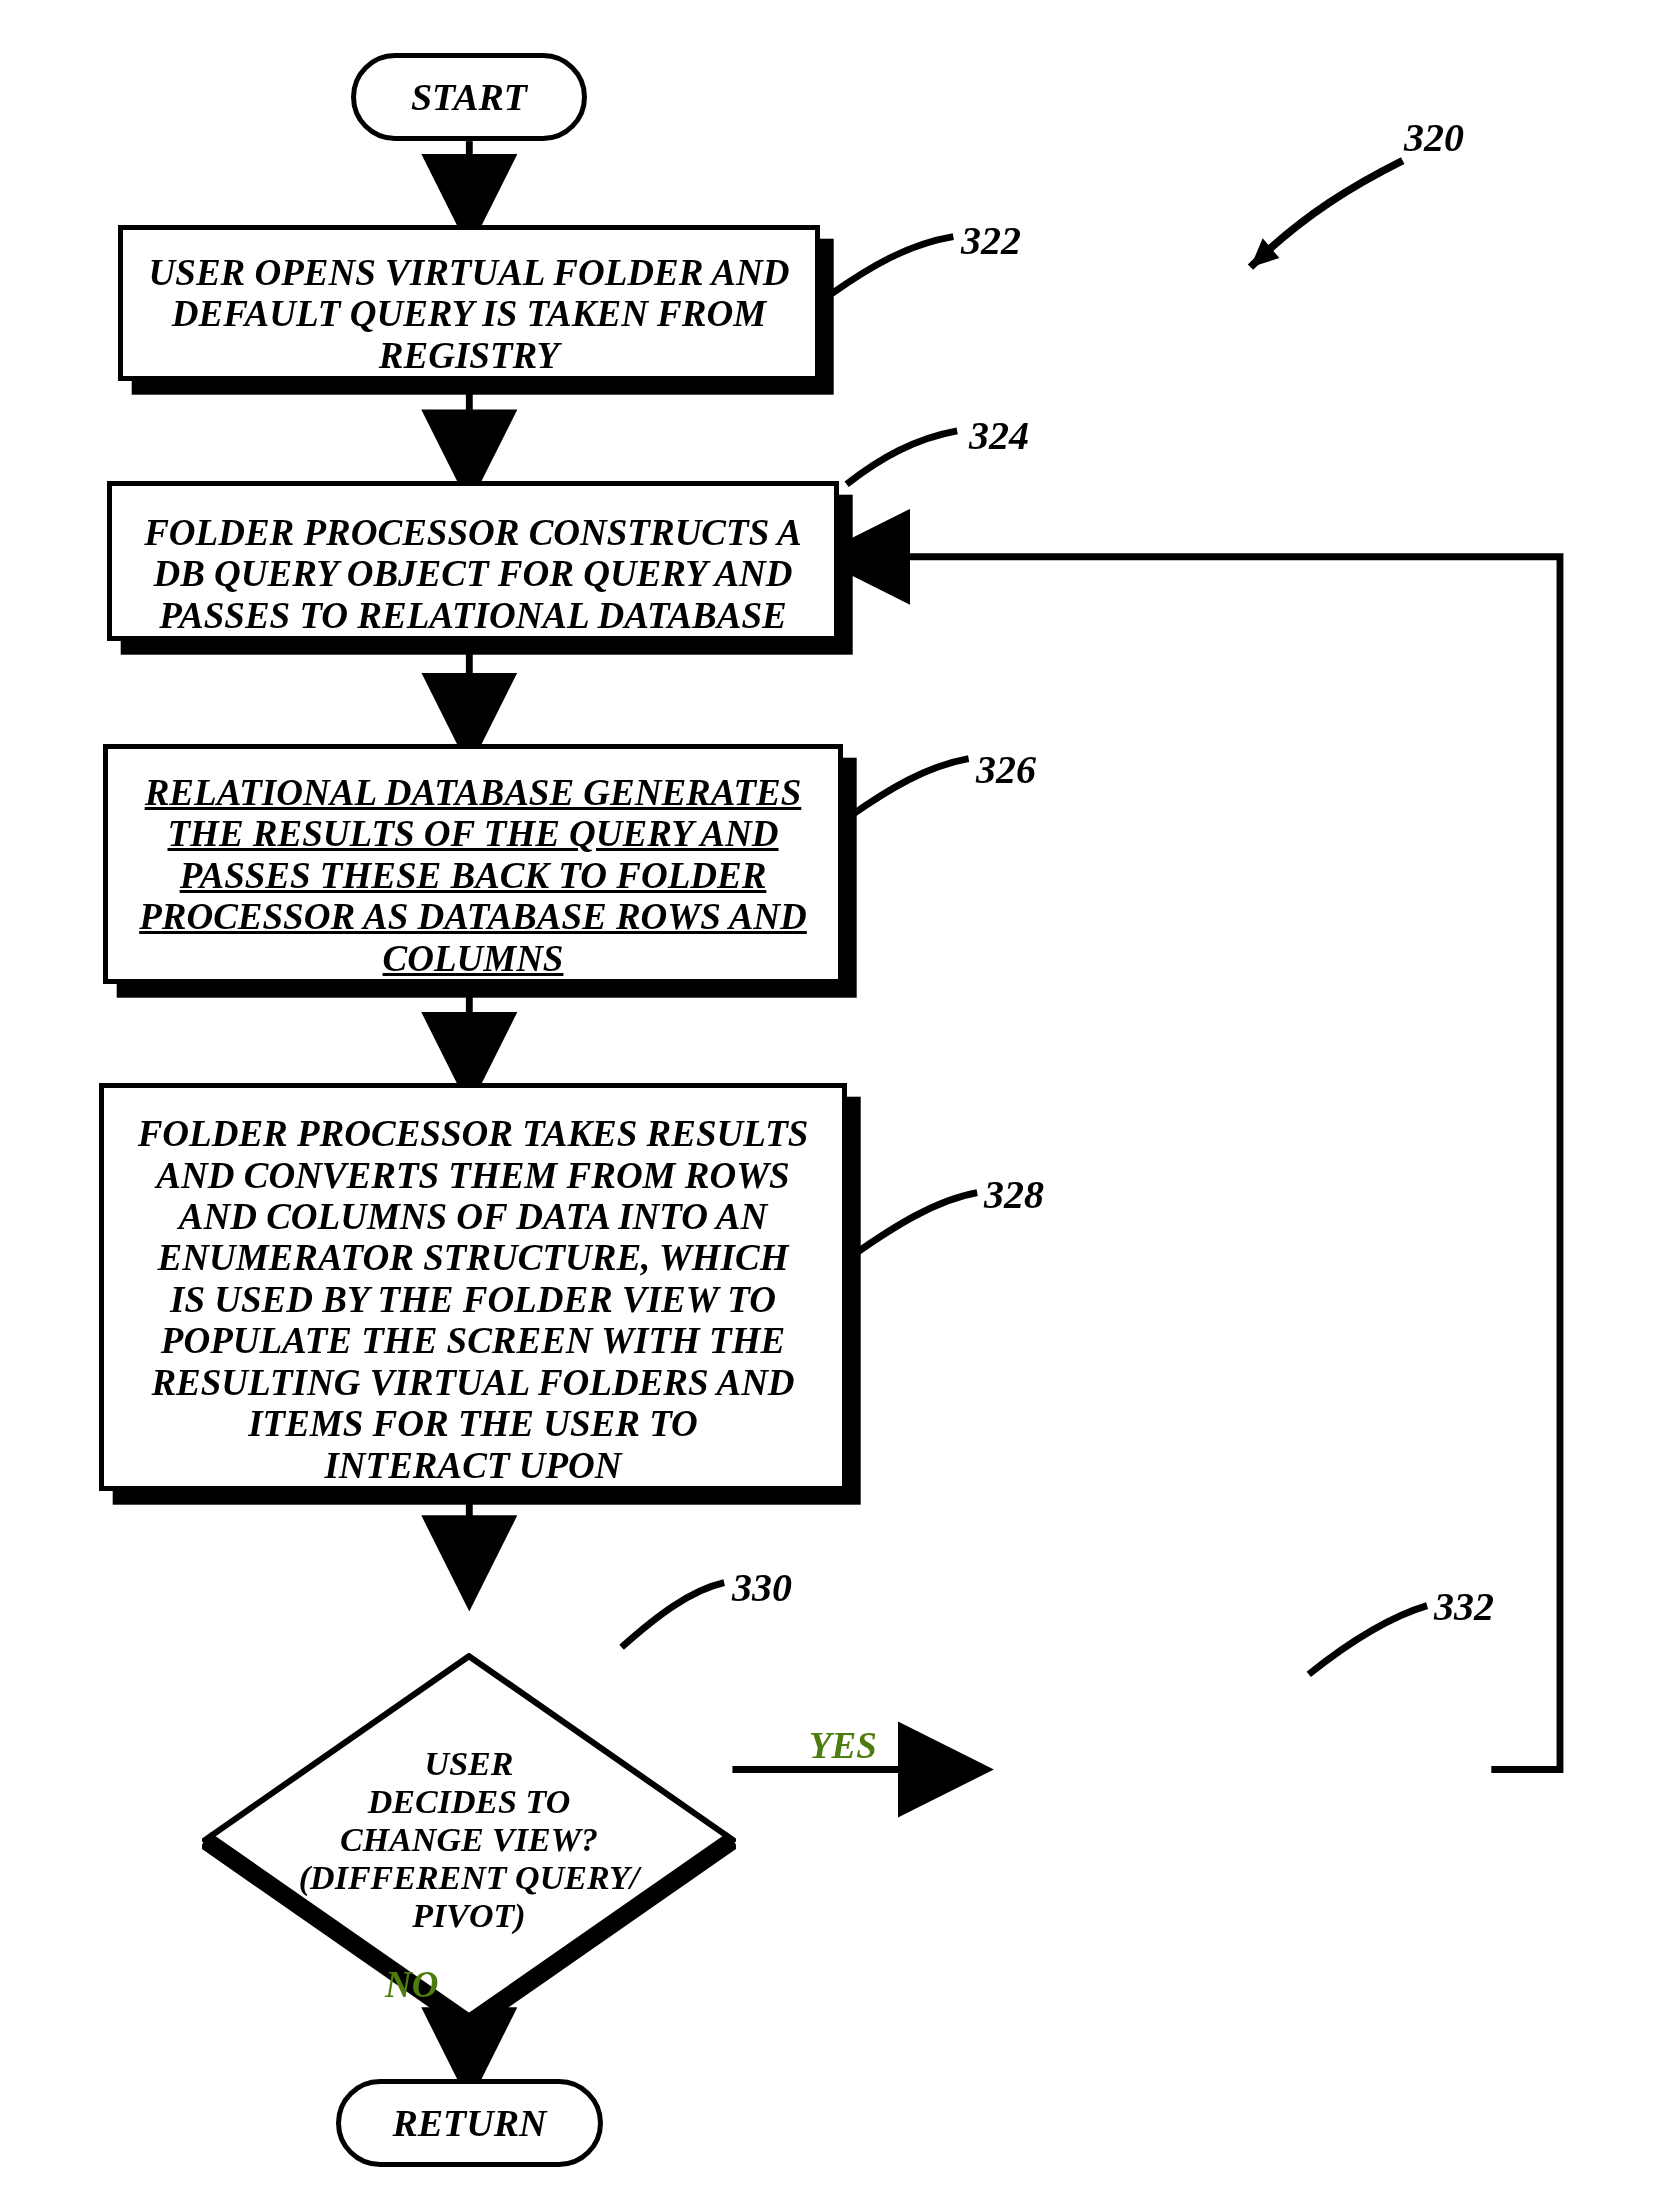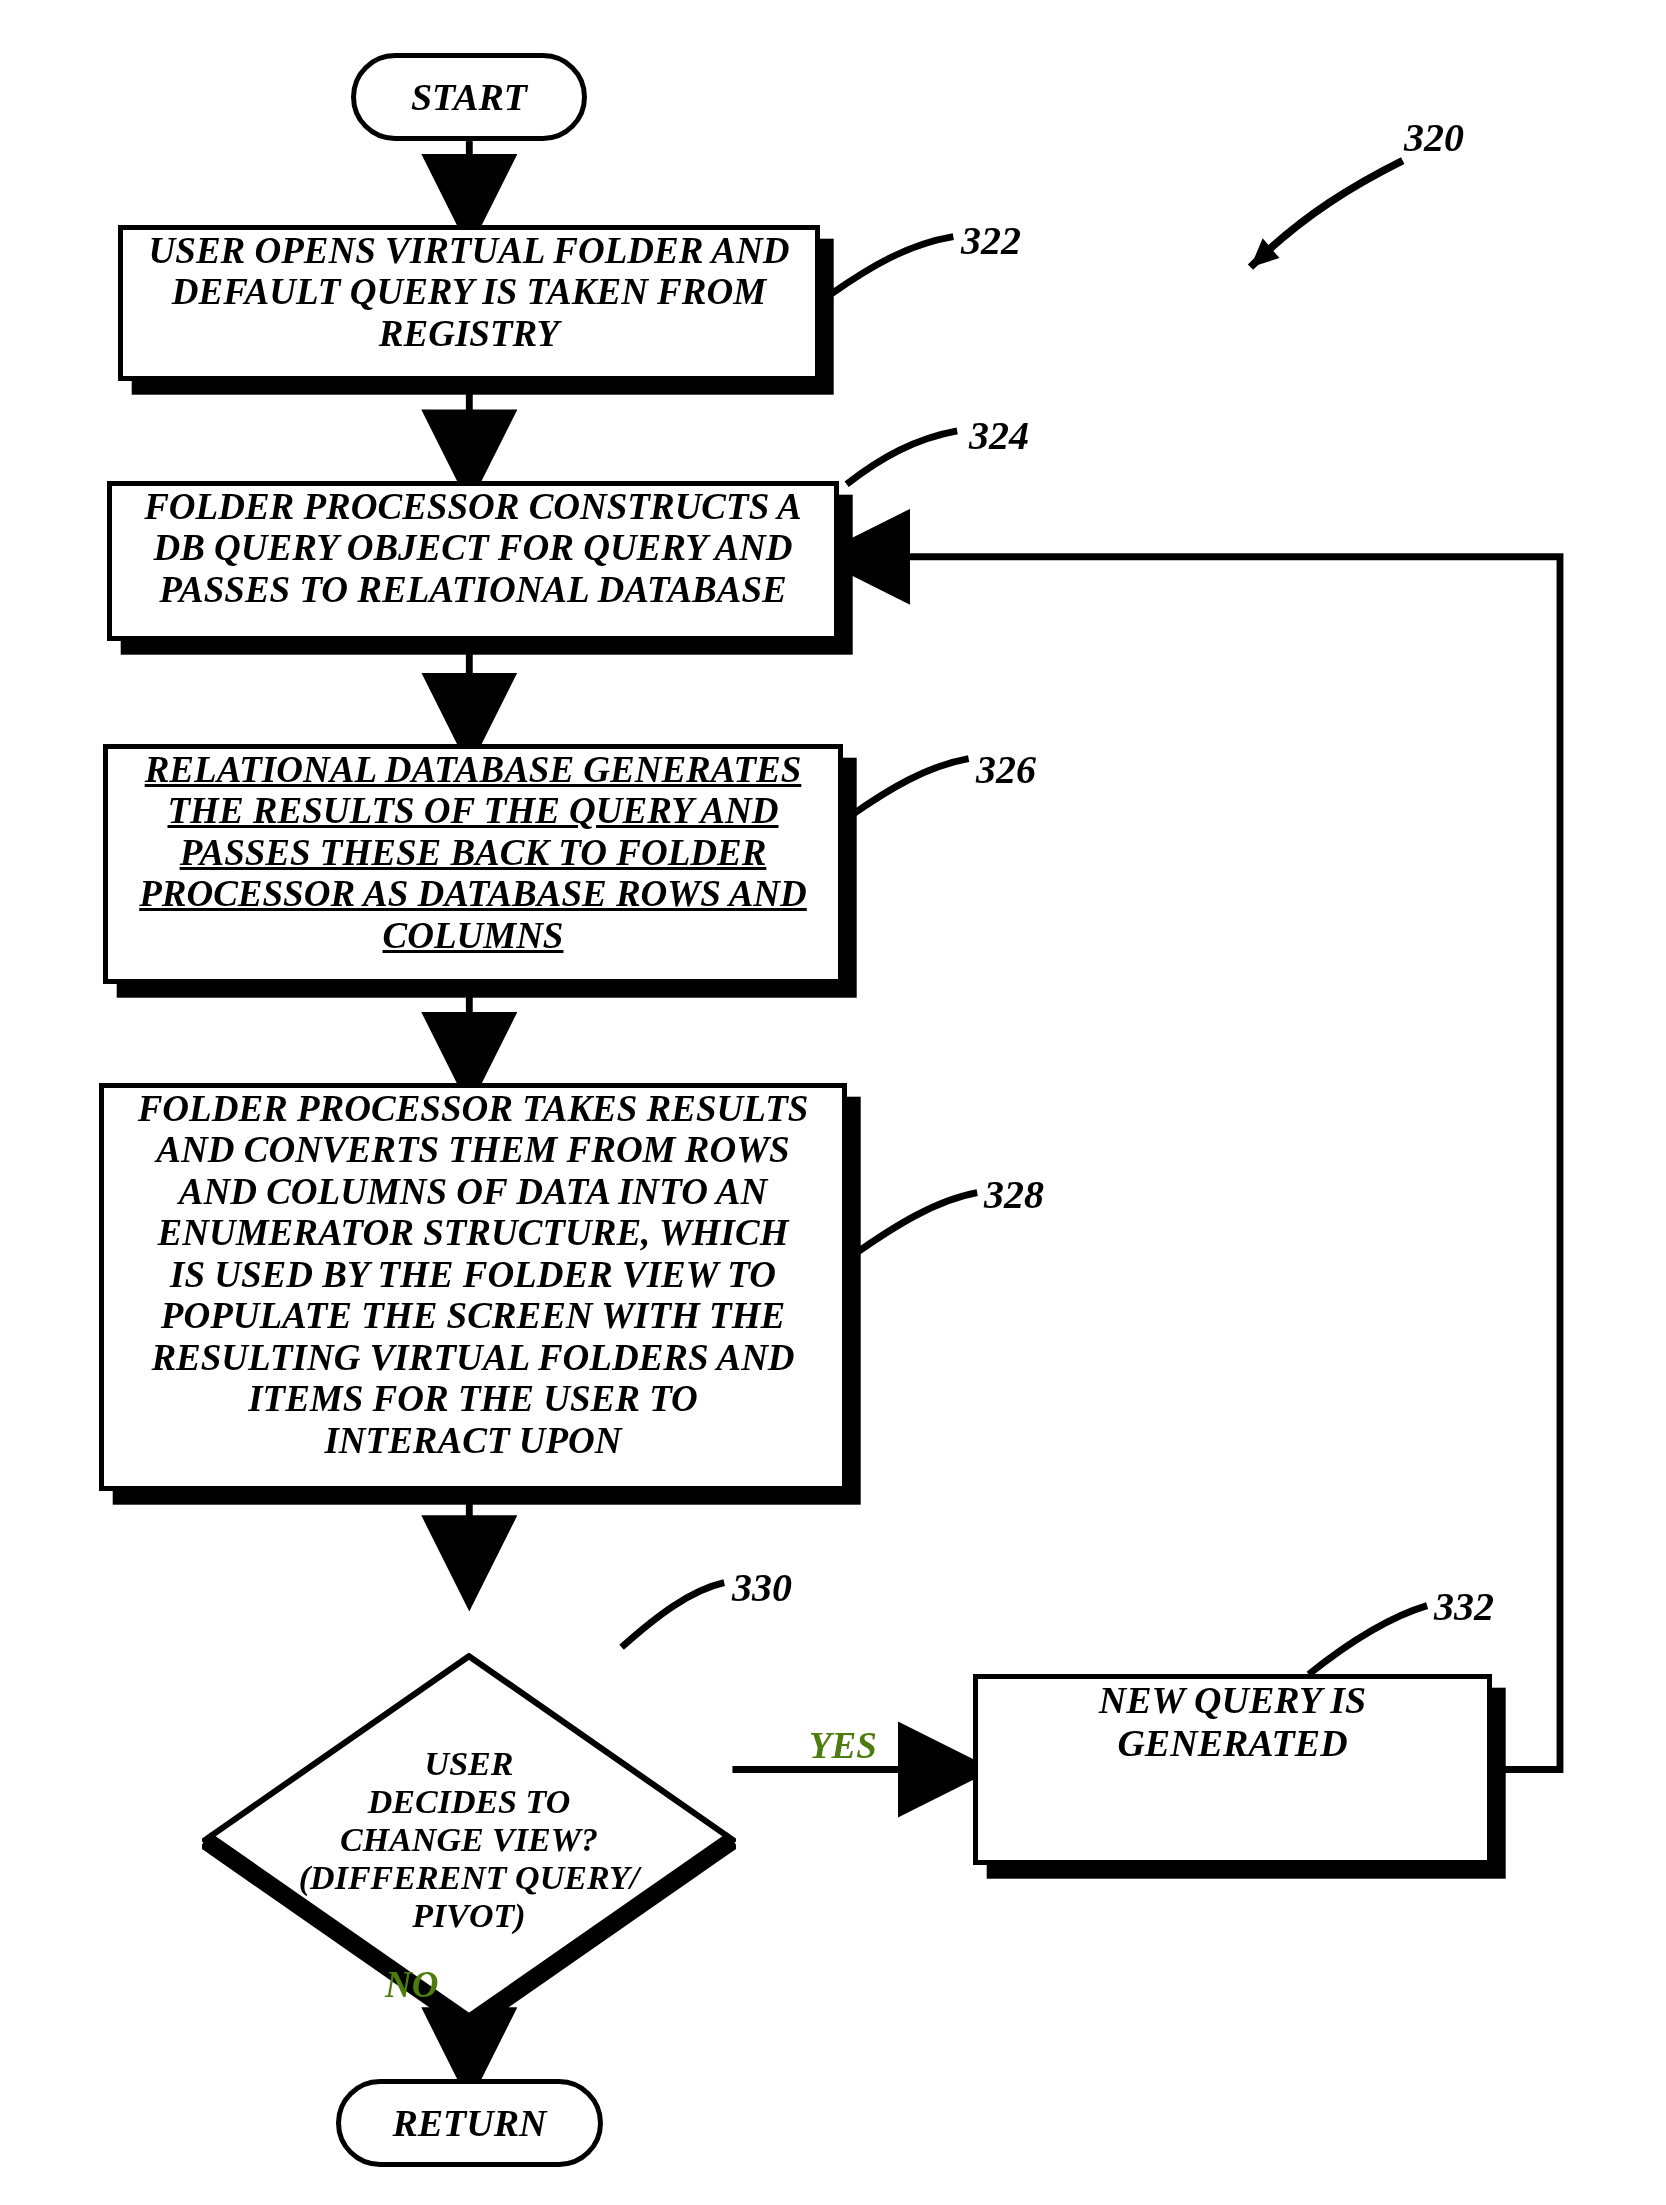--- a/index.html
+++ b/index.html
@@ -32,21 +32,21 @@
     box-sizing: border-box;
     background: #fff;
   }
   
   .process {
     position: absolute;
     border: 5.3px solid #000;
     background: #fff;
     box-sizing: border-box;
     display: flex;
-    align-items: flex-start;
+    align-items: flex-end;
     justify-content: center;
     padding: 0 23px;
   }
   .shadow-br {
     box-shadow: 13.7px 13.7px 0 0 #000;
   }
   
   .diamond-wrap {
     position: absolute;
   }
@@ -189,24 +189,20 @@
     </div>
   </div>
   <svg class="leader" style="left:614px; top:1575px; width:114px; height:80px;" viewBox="0 0 150 105">
     <path d="M10,95 C55,55 100,20 145,10" stroke="#000" stroke-width="9" fill="none"></path>
   </svg>
   <div class="ref" style="left:732px; top:1564px;">330</div>
 
   <div class="edge-label" style="left:809px; top:1724px;">YES</div>
   <div class="edge-label" style="left:385px; top:1963px;">NO</div>
 
-  <div class="process shadow-br" style="left:973px; top:1674px; width:519px; height:191px;">
-    <div class="node-text" style="font-size:38px;">NEW QUERY IS
-GENERATED</div>
-  </div>
   <svg class="leader" style="left:1301px; top:1598px; width:130px; height:84px;" viewBox="0 0 170 110">
     <path d="M10,100 C60,60 115,25 165,10" stroke="#000" stroke-width="9" fill="none"></path>
   </svg>
   <div class="ref" style="left:1434px; top:1583px;">332</div>
 
   <div class="terminal" style="left:336px; top:2079px; width:267px; height:88px;">
     <div class="node-text" style="font-size:38px;">RETURN</div>
   </div>
 
 </div>

